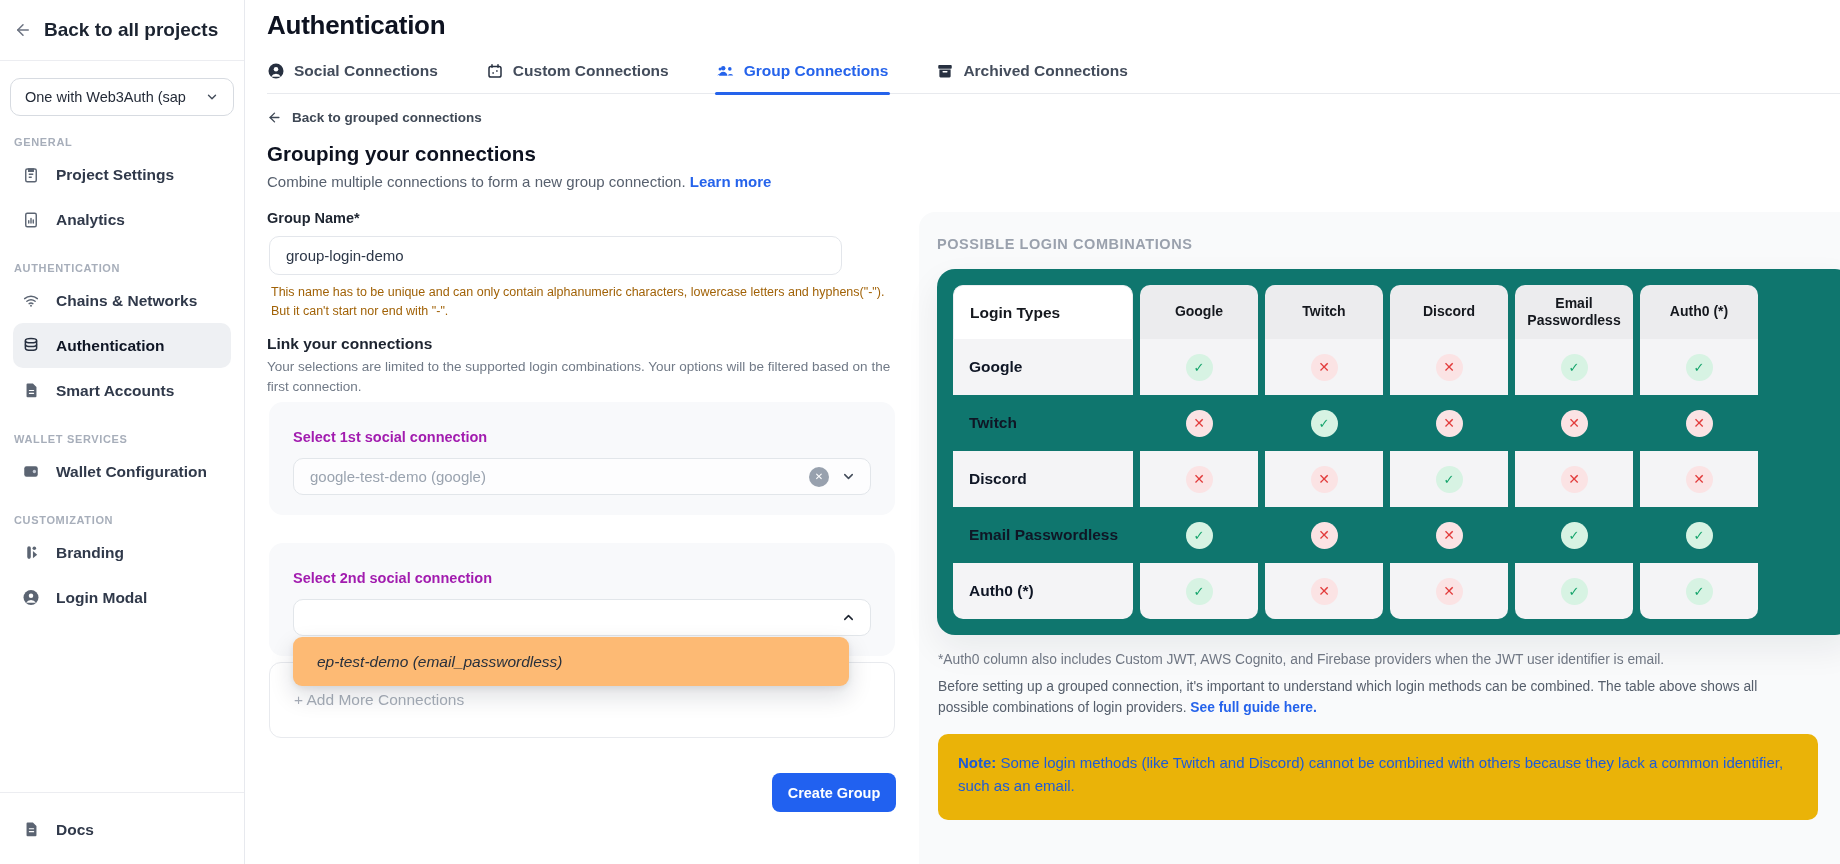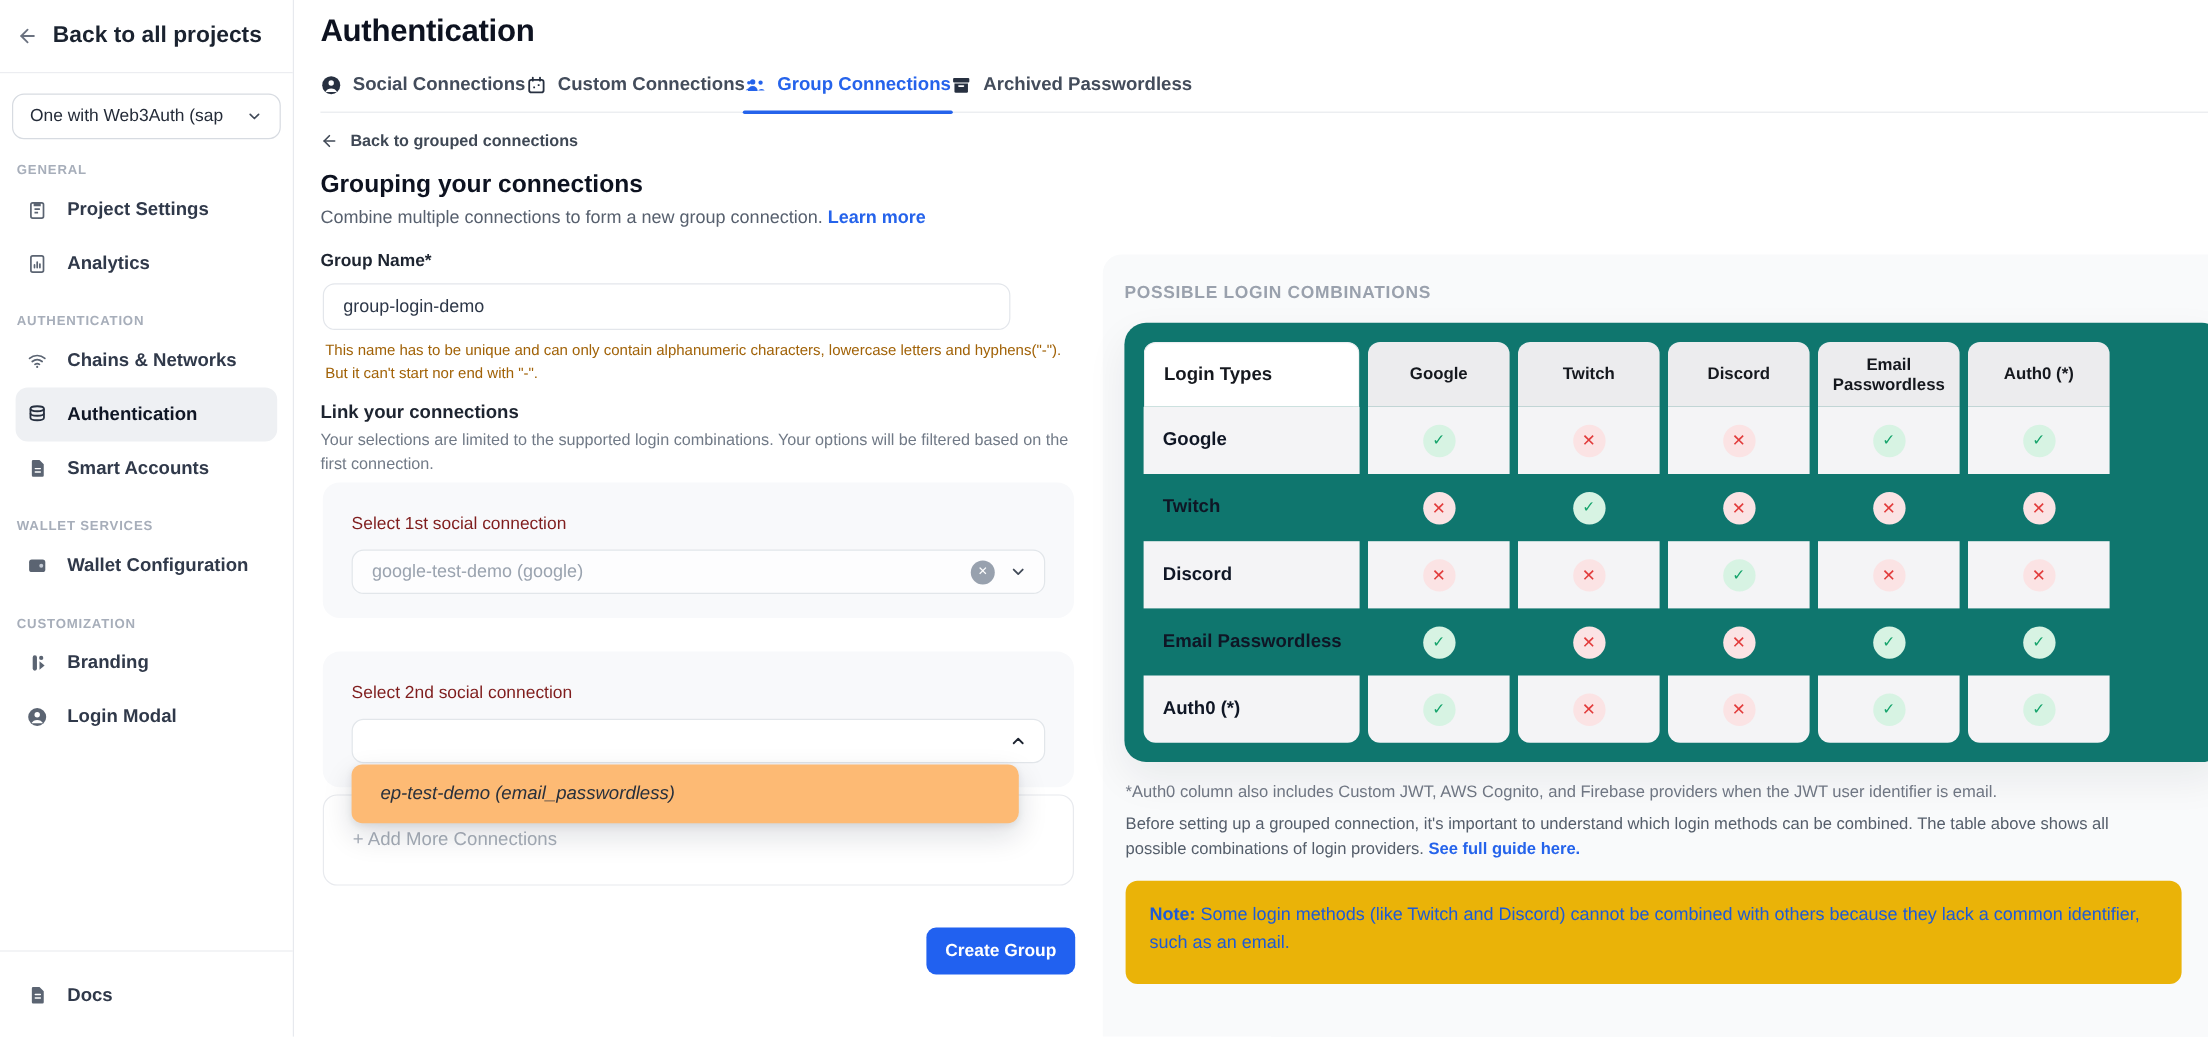--- a/index.html
+++ b/index.html
@@ -20,40 +20,40 @@
   .sb-item .lbl { font-size:15.5px; font-weight:600; color:#30394a; }
   .sb-item.active { background:#eef0f3; }
   .sb-item.active .lbl { color:#0f1625; font-weight:700; }
   .sb-footer { position:absolute; left:0; right:0; bottom:0; }
   .sb-footer .sb-divider { margin-bottom:14px; }
   .icon-16 { width:18px; height:18px; flex:0 0 18px; display:inline-flex; align-items:center; justify-content:center; }
 
   
   .main { position:absolute; left:245px; top:0; right:0; bottom:0; background:#fff; }
   .page-title { position:absolute; left:22px; top:10px; font-size:26px; font-weight:800; color:#0d1220; letter-spacing:-.01em; }
-  .tabbar { position:absolute; left:22px; right:0; top:52px; height:42px; display:flex; border-bottom:1px solid #e8eaee; }
+  .tabbar { position:absolute; left:22px; right:0; top:52px; height:42px; display:flex; gap:48px; border-bottom:1px solid #e8eaee; }
   .tab { position:relative; display:flex; align-items:center; gap:9px; font-size:15.5px; font-weight:600; color:#434c5b; cursor:pointer; padding-bottom:4px; }
   .tab .underline { display:none; }
   .tab.active { color:#2563eb; }
   .tab.active .underline { display:block; position:absolute; left:-2px; right:-2px; bottom:-2px; height:3px; background:#2563eb; border-radius:3px; }
 
   
   .back-link { position:absolute; left:22px; top:110px; display:flex; align-items:center; gap:10px; font-size:13.5px; font-weight:600; color:#3f4855; cursor:pointer; }
   .form-h2 { position:absolute; left:22px; top:142px; font-size:20.5px; font-weight:800; color:#0d1220; }
   .form-sub { position:absolute; left:22px; top:173px; font-size:15px; color:#57606e; }
   .form-sub a { color:#2563eb; font-weight:600; text-decoration:none; cursor:pointer; }
   .gname-label { position:absolute; left:22px; top:210px; font-size:14.5px; font-weight:700; color:#1d2430; }
   .gname-input { position:absolute; left:24px; top:236px; width:573px; height:39px; border:1.5px solid #e3e6eb; border-radius:10px;
                  font-family:inherit; font-size:15px; color:#2d3748; padding:0 16px; outline:none; background:#fff; }
   .gname-help { position:absolute; left:26px; top:283px; font-size:12.5px; color:#a16207; line-height:1.55; }
   .link-h3 { position:absolute; left:22px; top:335px; font-size:15.5px; font-weight:700; color:#1d2430; }
   .link-desc { position:absolute; left:22px; top:357px; width:640px; font-size:13.5px; color:#717a87; line-height:1.5; }
 
   .conn-card { position:absolute; left:24px; width:626px; height:113px; background:#f8f9fb; border-radius:14px; padding:27px 24px 0 24px; }
-  .conn-card .c-label { font-size:14.5px; font-weight:400; color:#7f1d1d; }
+  .conn-card .c-label { font-size:14.5px; font-weight:700; color:#a21caf; }
   .conn-select { margin-top:13px; height:37px; background:#fdfdfe; border:1.5px solid #e2e6ea; border-radius:10px;
                  display:flex; align-items:center; padding:0 14px 0 16px; cursor:pointer; }
   .conn-select .ph { flex:1; font-size:15px; color:#9aa3af; }
   .sel-icons { display:flex; align-items:center; gap:12px; }
   .clear-btn { width:20px; height:20px; border-radius:50%; background:#98a1ae; color:#fff; display:flex; align-items:center; justify-content:center;
                font-size:10px; font-weight:700; cursor:pointer; }
 
   .dropdown { position:absolute; left:48px; top:637px; width:556px; height:49px; background:#fdba74; border-radius:9px;
               box-shadow:0 10px 25px rgba(16,24,40,.14), 0 2px 6px rgba(16,24,40,.08); z-index:6; display:flex; align-items:center; padding-left:24px;font-style:italic; }
   .dropdown .opt { font-size:15.5px; color:#28303c; cursor:pointer; }
@@ -256,21 +256,21 @@
           <span class="underline"></span>
         </div>
         <div class="tab">
           <span class="icon-16">
             <svg width="18" height="18" viewBox="0 0 24 24" fill="#273040">
               <rect x="3" y="4" width="18" height="5" rx="1.2"></rect>
               <path d="M4.5 10h15v9a1.5 1.5 0 0 1-1.5 1.5H6A1.5 1.5 0 0 1 4.5 19z"></path>
               <path d="M9.5 13h5" stroke="#fff" stroke-width="1.8" stroke-linecap="round"></path>
             </svg>
           </span>
-          <span>Archived Passwordless</span>
+          <span>Archived Connections</span>
         </div>
       </div>
 
     <div class="back-link">
       <span>
         <svg width="15" height="15" viewBox="0 0 24 24" fill="none" stroke="#3f4855" stroke-width="2.2" stroke-linecap="round" stroke-linejoin="round">
             <path d="M19 12H5"></path>
             <path d="M12 19l-7-7 7-7"></path>
           </svg>
       </span>

